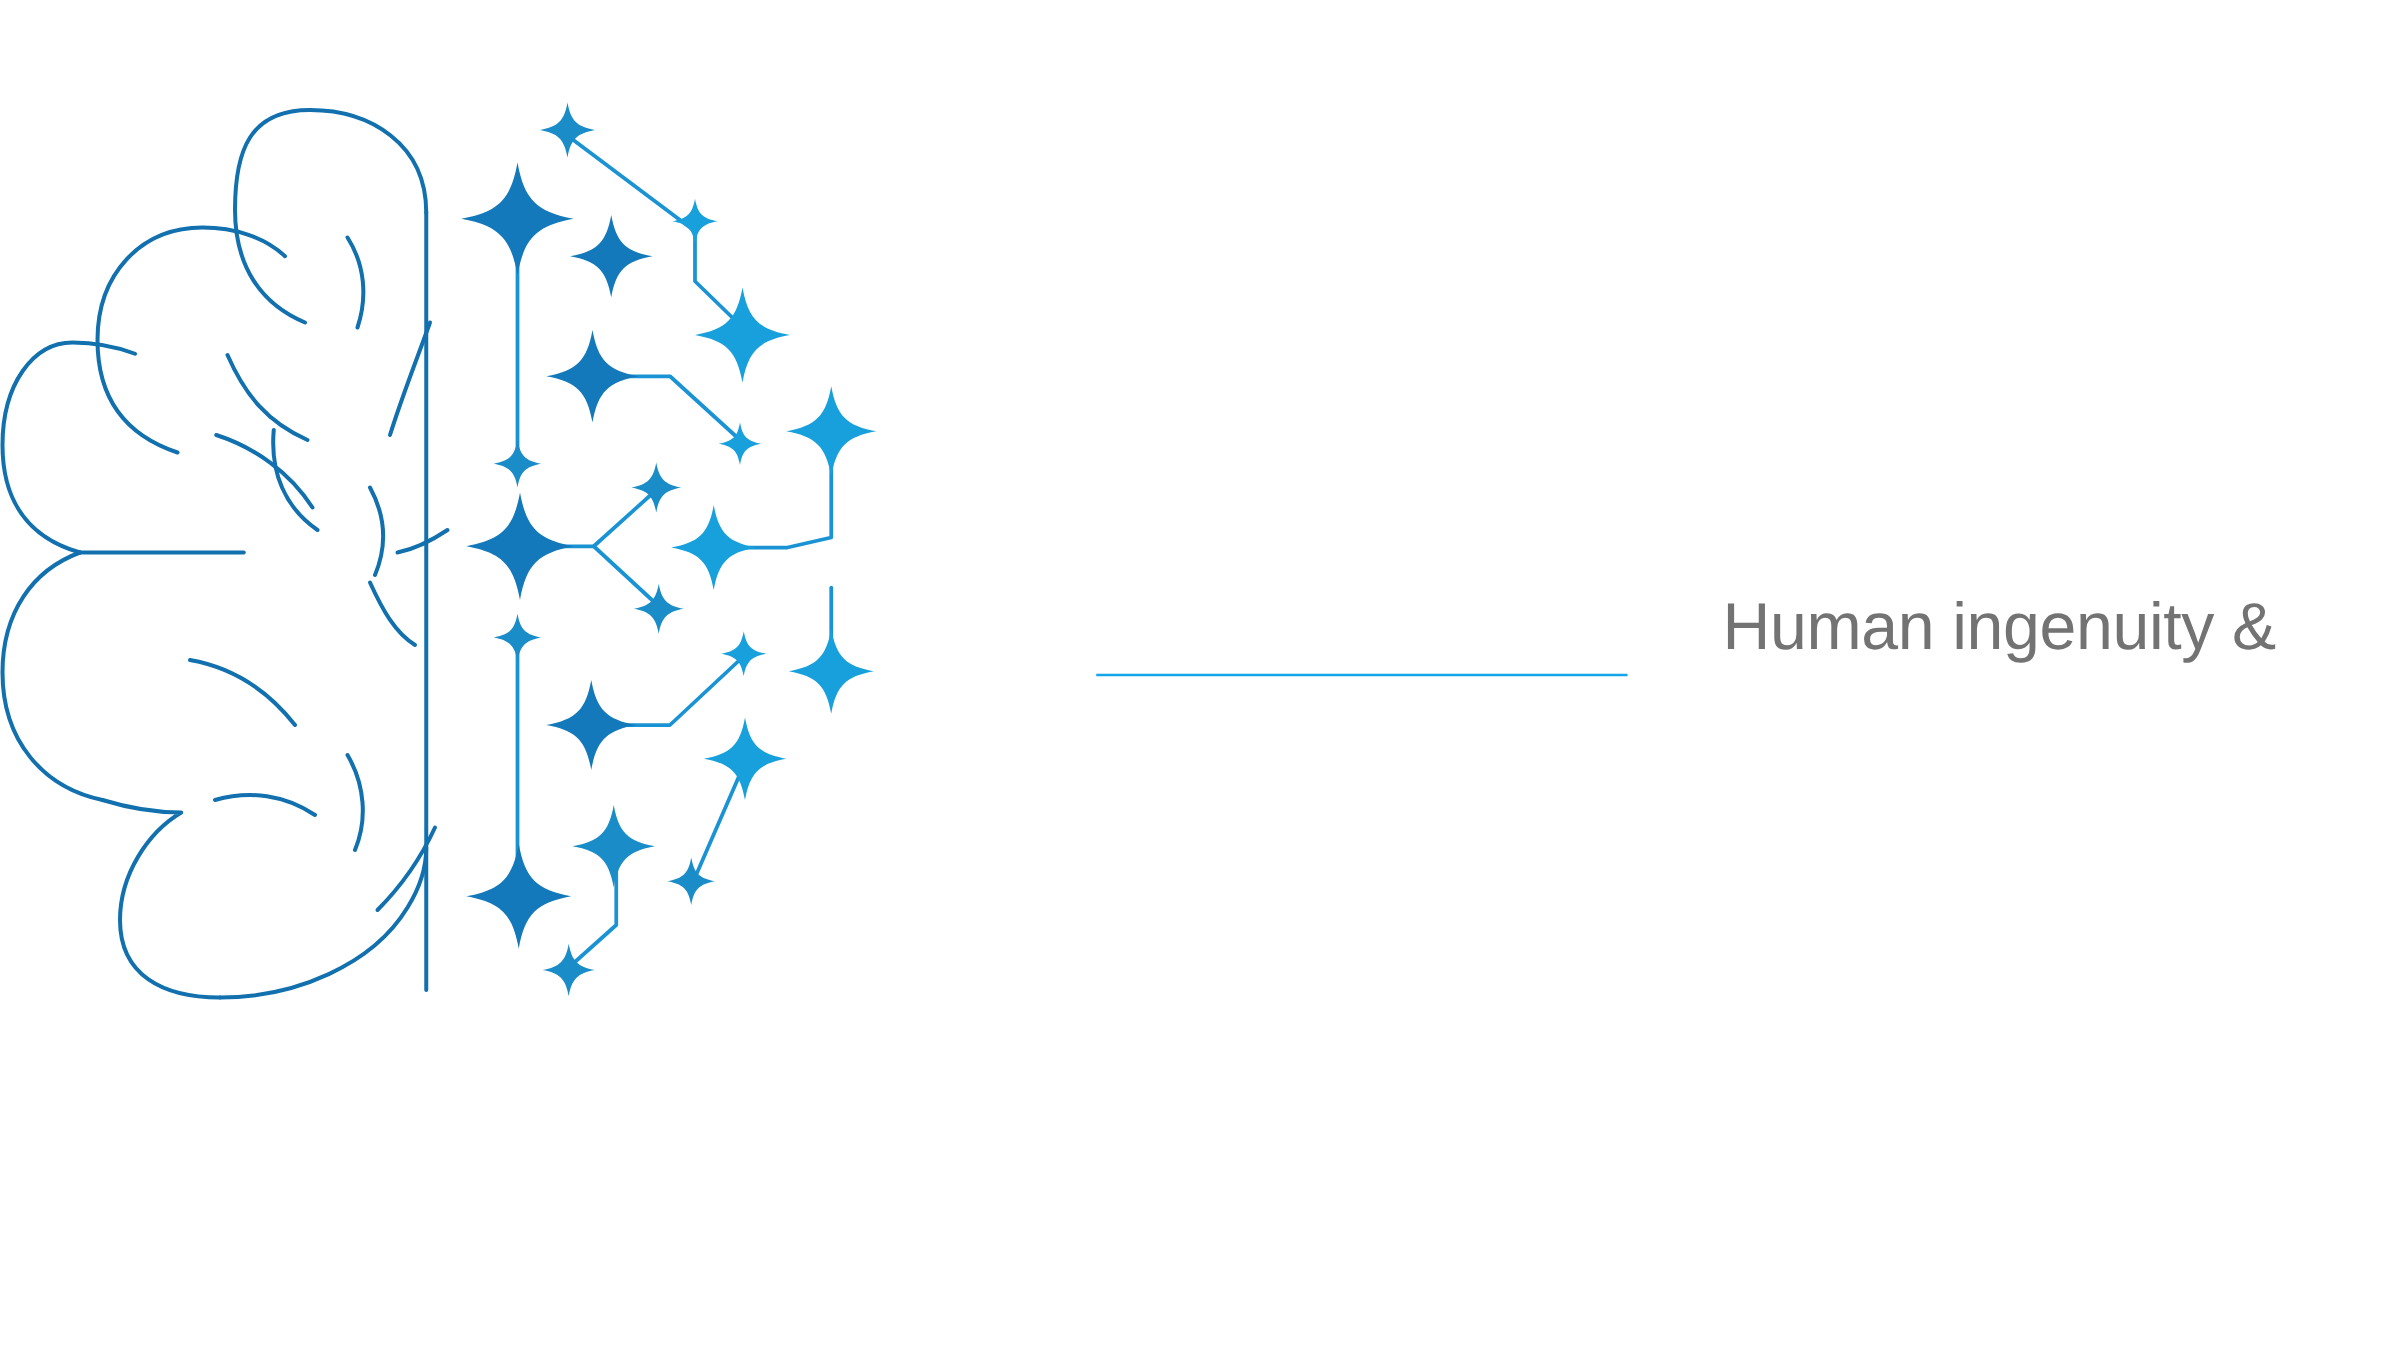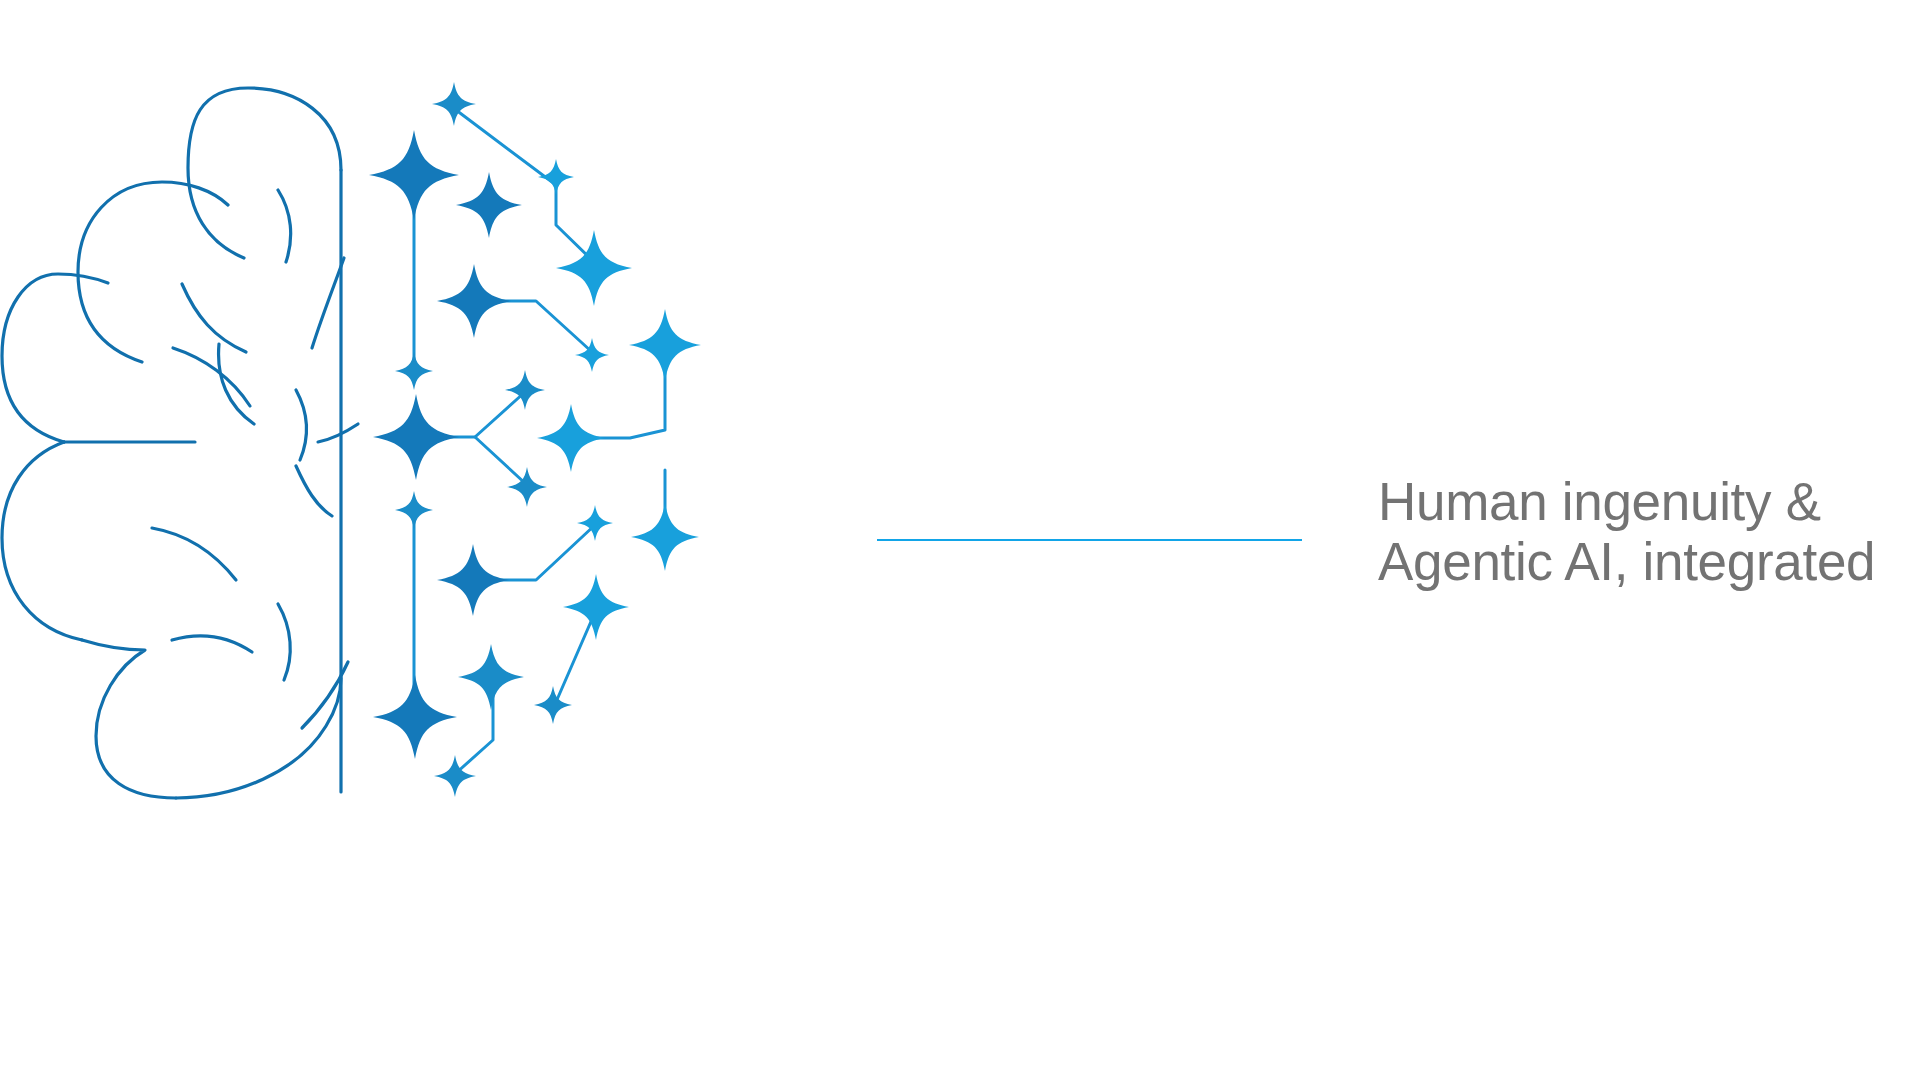--- a/index.html
+++ b/index.html
@@ -142,16 +142,15 @@
         <use href="#sparkle-unit" xlink:href="#sparkle-unit" transform="translate(553 705) scale(19)" fill="#1a8cc8"></use>
         <use href="#sparkle-unit" xlink:href="#sparkle-unit" transform="translate(455 776) scale(21)" fill="#1a8cc8"></use>
       </g>
 
     <line id="divider-rule" x1="877" y1="540" x2="1302" y2="540" stroke="#12a5e8" stroke-width="2"></line>
 
   </svg>
 
   <div class="tagline">
     <span class="tagline-line">Human ingenuity &amp;</span>
-    <span class="tagline-line">Agentic AI, integrated</span>
   </div>
 
 </div>
 
 </body></html>

